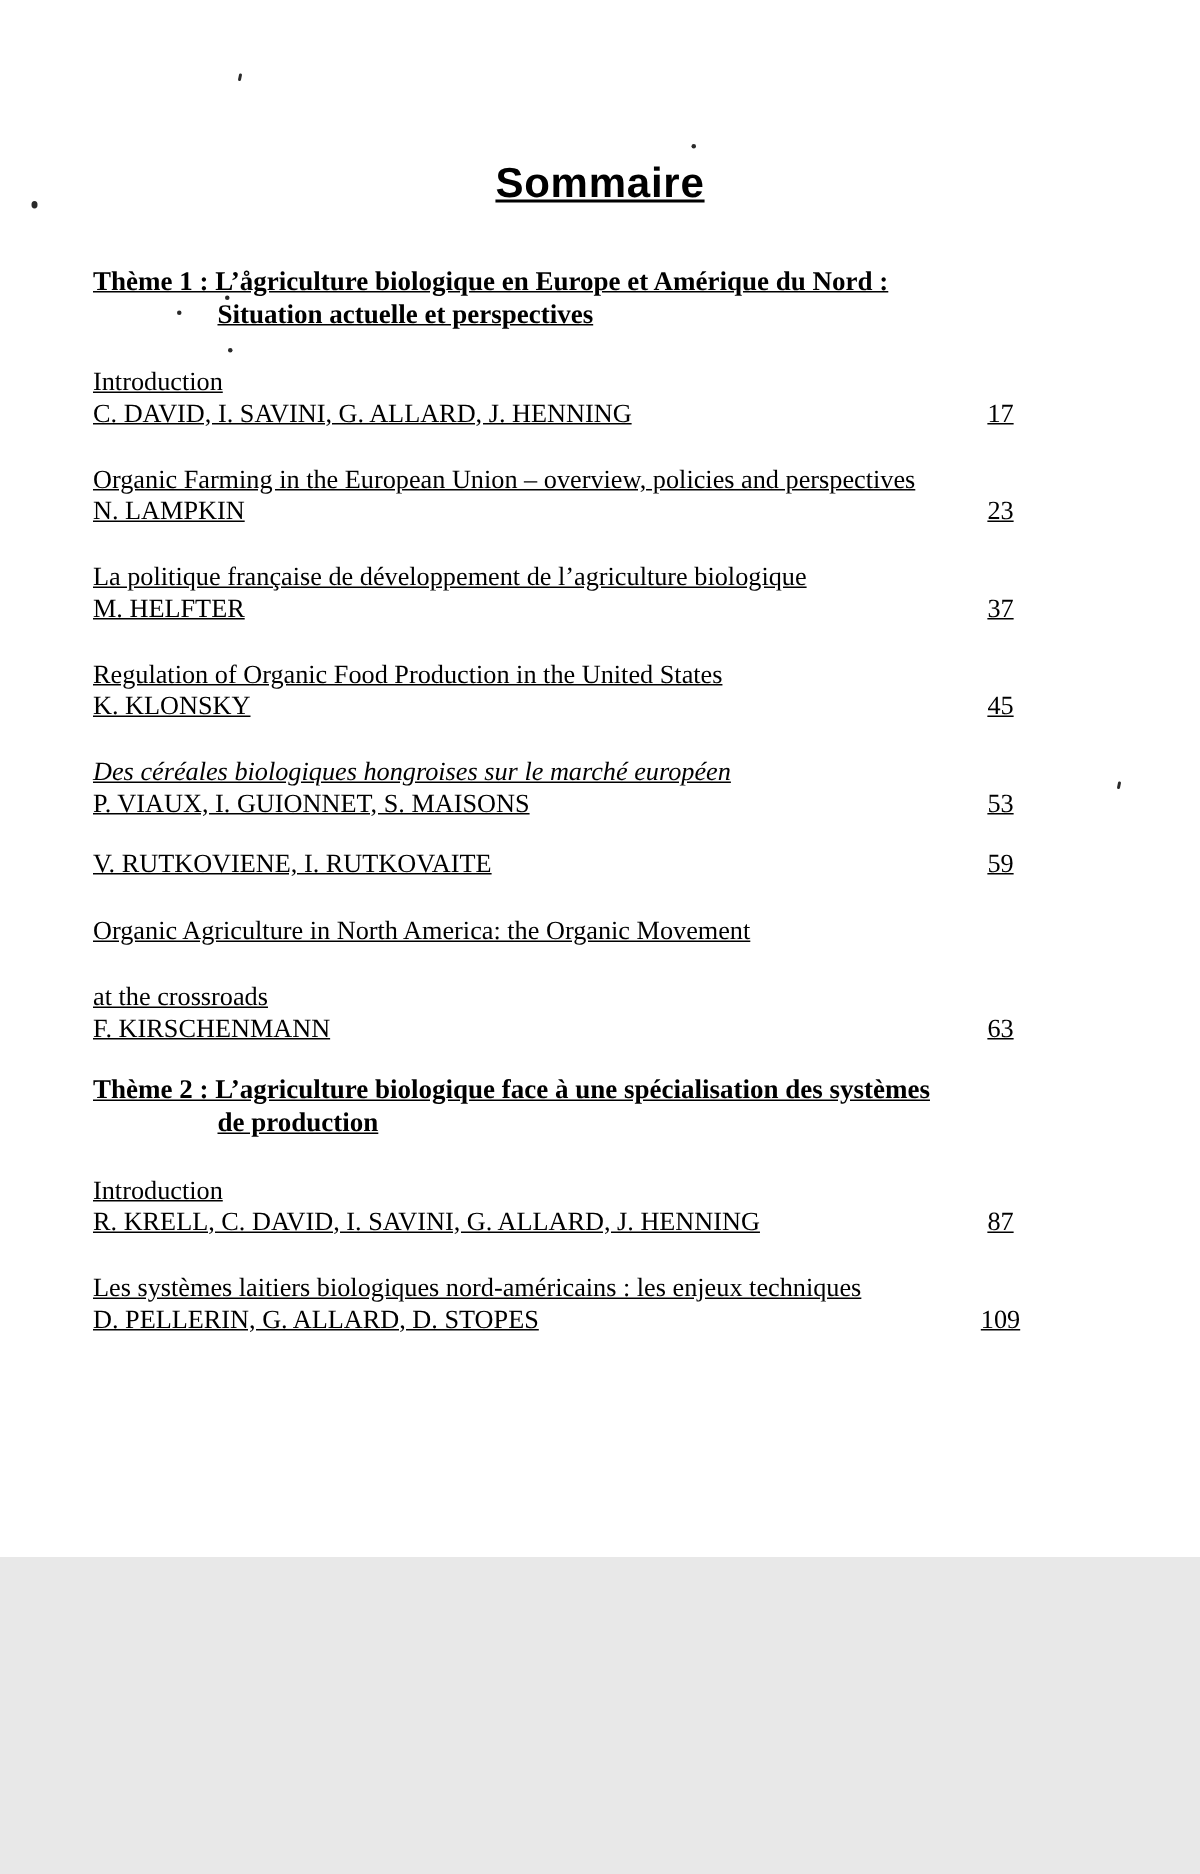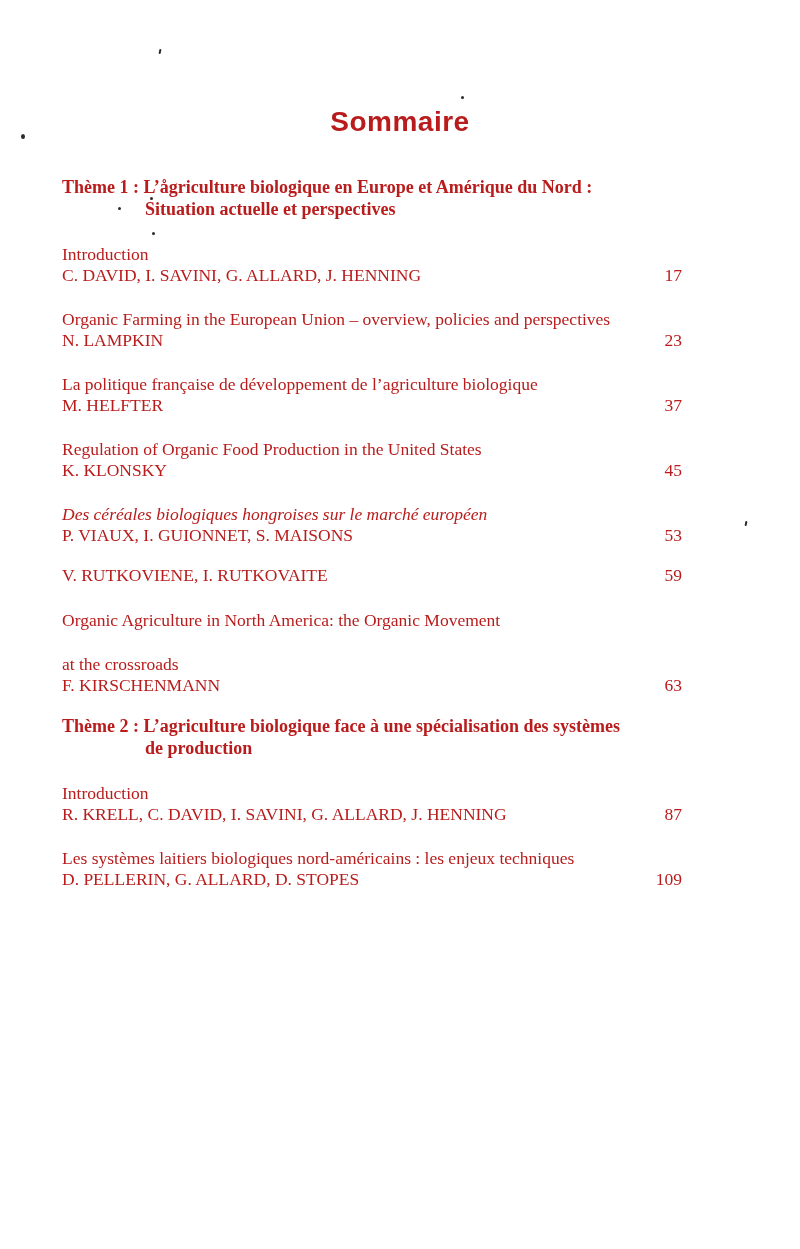--- a/index.html
+++ b/index.html
@@ -1,26 +1,27 @@
 <!DOCTYPE html>
 <html lang="fr"><head>
 <meta charset="utf-8">
 <title>Sommaire</title>
 <style>
   html, body { margin: 0; padding: 0; background: #e8e8e8; }
   .sheet {
     position: relative;
     width: 800px;
-    height: 1249px;
+    height: 1038px;
     background: #ffffff;
-    color: #b91c1c;
+    color: #000000;
     overflow: hidden;
     font-family: "Liberation Serif", "DejaVu Serif", serif;
     box-sizing: border-box;
     padding-top: 104px;
+    text-decoration: underline;
   }
   .doc-title {
     margin: 0 0 36px 0;
     text-align: center;
     font-family: "Liberation Sans", "DejaVu Sans", sans-serif;
     font-weight: bold;
     font-size: 28px;
     line-height: 36px;
     letter-spacing: 0.5px;
   }
@@ -44,21 +45,21 @@
   .entry .line { white-space: nowrap; margin-top: 24px; }
   .entry.italic .line { font-style: italic; }
   .authors-row {
     display: flex;
     align-items: baseline;
     white-space: nowrap;
   }
   .page-num {
     margin-left: auto;
     width: 30px;
-    text-align: right;
+    text-align: center;
     flex: 0 0 30px;
   }
   .speck {
     position: absolute;
     background: #2a2a2a;
     border-radius: 50%;
   }
   .speck.tick { border-radius: 1px; transform: rotate(12deg); }
 </style>
 </head>

